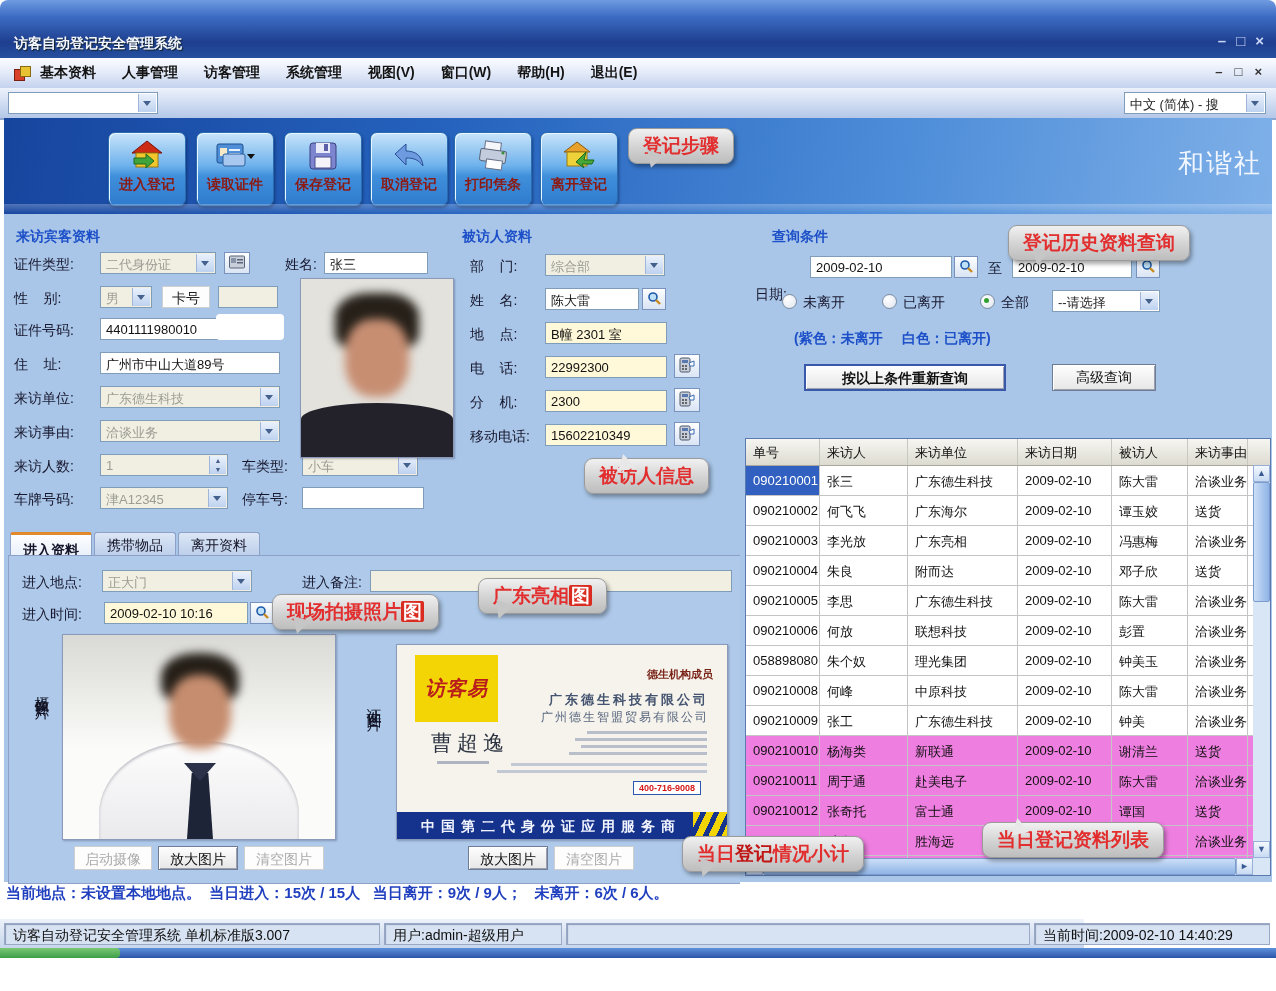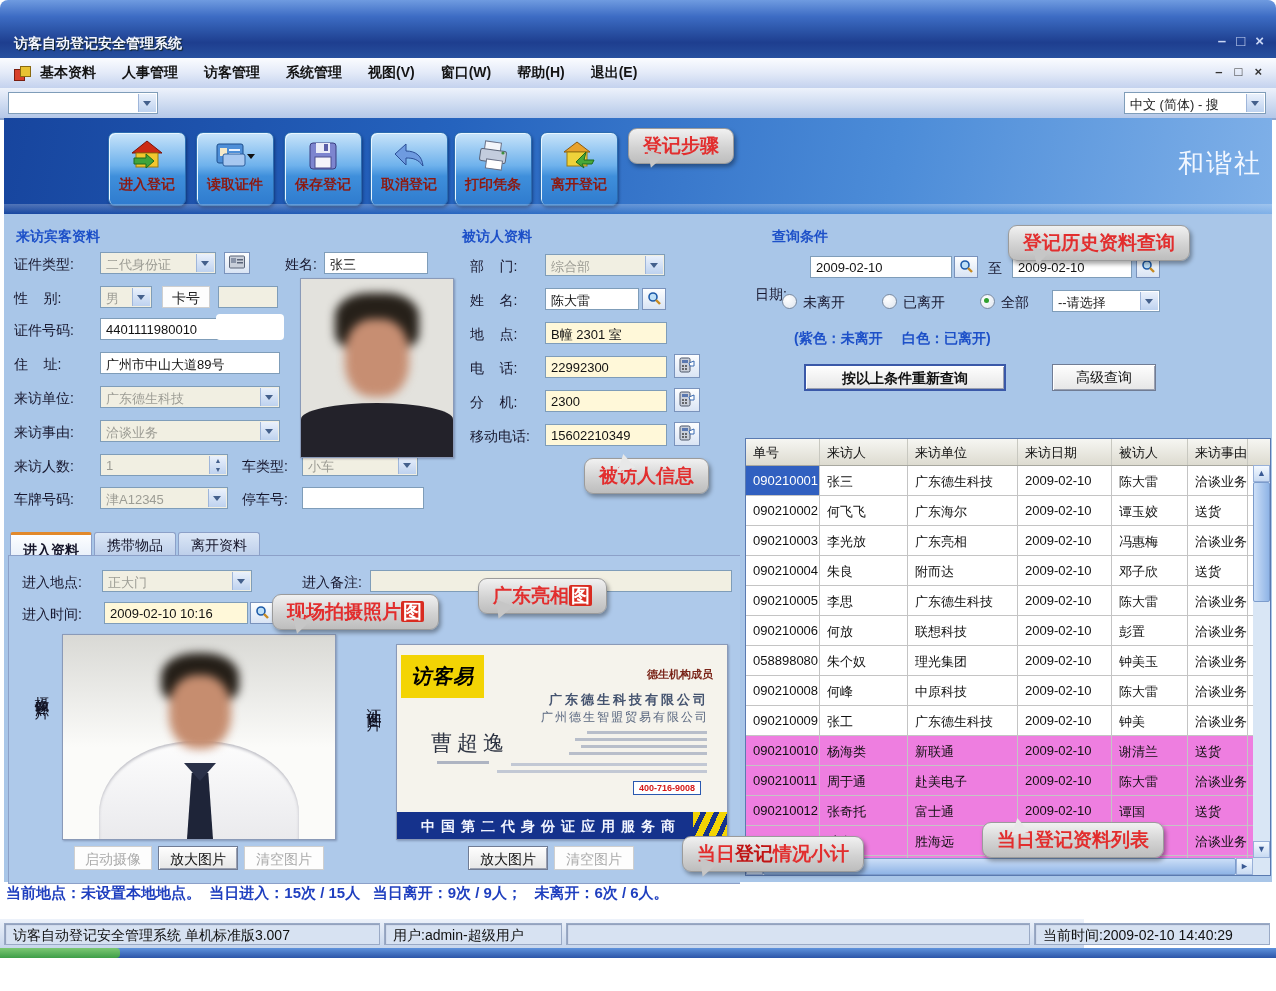--- a/index.html
+++ b/index.html
@@ -511,21 +511,21 @@
         <div style="position:absolute;left:6px;top:0;width:78px;height:52px;border-radius:45% 45% 35% 35%;background:#241E17;"></div>
         <div style="position:absolute;left:14px;top:22px;width:62px;height:74px;border-radius:44%;background:#C68D6F;"></div>
       </div>
     </div>
     <div class="btn-flat" style="left:70px;top:632px;width:78px;height:24px;padding-top:4px;">启动摄像</div>
     <div class="btn3d" style="left:154px;top:632px;width:80px;height:24px;padding-top:4px;">放大图片</div>
     <div class="btn-flat" style="left:240px;top:632px;width:80px;height:24px;padding-top:4px;">清空图片</div>
 
     <div class="vlabel" style="left:360px;top:482px;">证件图片</div>
     <div class="photo-frame" style="left:392px;top:430px;width:330px;height:194px;background:#F5F3EC;">
-      <div style="position:absolute;left:4px;top:10px;background:#F3D404;padding:8px 10px;font-size:20px;font-weight:bold;font-style:italic;color:#000000;letter-spacing:1px;">访客易</div>
+      <div style="position:absolute;left:18px;top:10px;background:#F3D404;padding:20px 10px;font-size:20px;font-weight:bold;font-style:italic;color:#b91c1c;letter-spacing:1px;">访客易</div>
       <div style="position:absolute;right:14px;top:22px;font-size:11px;font-weight:bold;color:#7A2418;">德生机构成员</div>
       <div style="position:absolute;right:18px;top:46px;font-size:13px;font-weight:bold;color:#44536F;letter-spacing:3px;">广东德生科技有限公司</div>
       <div style="position:absolute;right:18px;top:64px;font-size:12px;color:#5A6880;letter-spacing:2px;">广州德生智盟贸易有限公司</div>
       <div style="position:absolute;left:34px;top:84px;font-size:21px;color:#2E3442;letter-spacing:5px;font-family:Liberation Sans, sans-serif;">曹超逸</div>
       <div style="position:absolute;left:40px;top:116px;width:52px;height:3px;background:#AEB4C2;"></div>
       <div style="position:absolute;right:20px;top:86px;width:120px;height:3px;background:#B8BECA;"></div>
       <div style="position:absolute;right:20px;top:93px;width:132px;height:3px;background:#B8BECA;"></div>
       <div style="position:absolute;right:20px;top:100px;width:126px;height:3px;background:#B8BECA;"></div>
       <div style="position:absolute;right:20px;top:107px;width:138px;height:3px;background:#B8BECA;"></div>
       <div style="position:absolute;right:20px;top:118px;width:196px;height:3px;background:#C2C8D4;"></div>

